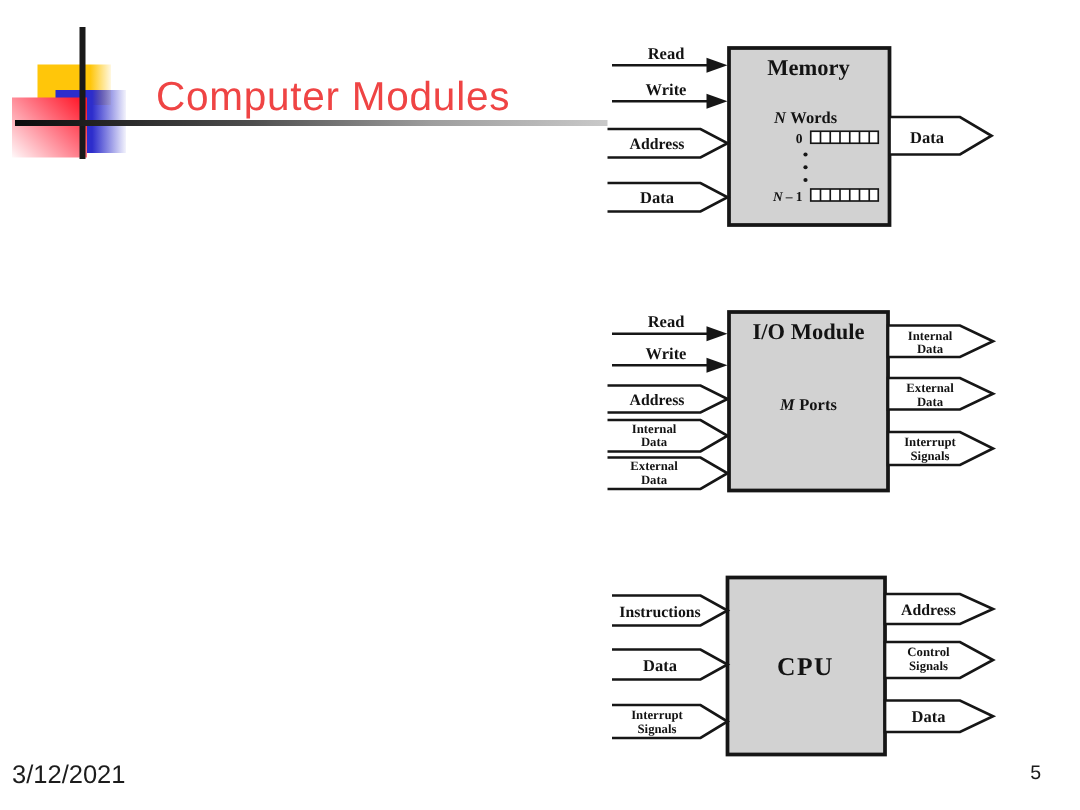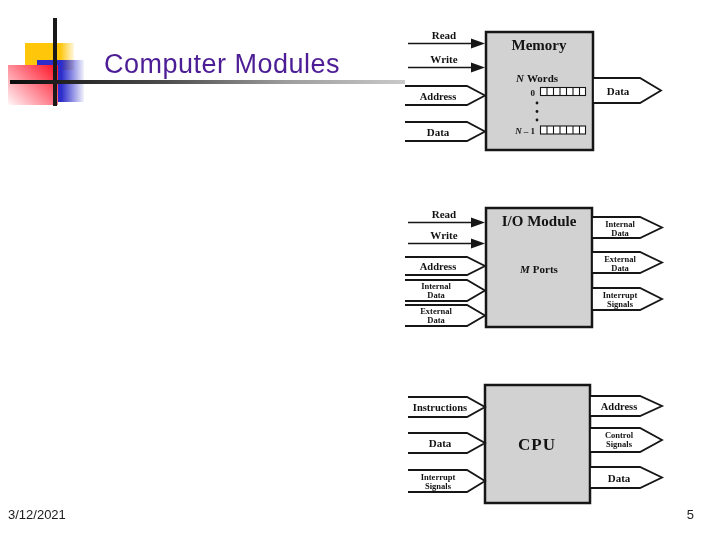--- a/index.html
+++ b/index.html
@@ -13,23 +13,23 @@
   .sq-yellow{left:25px;top:43px;width:49px;height:27px;z-index:1;
     background:linear-gradient(to right,#ffc60a 72%,rgba(255,198,10,0.12));}
   .sq-blue{left:37px;top:60px;width:47px;height:42px;z-index:2;
     background:linear-gradient(to right,#2d2dcc 52%,rgba(45,45,204,0.06));}
   .sq-red{left:8px;top:65px;width:50px;height:40px;z-index:3;
     background:linear-gradient(225deg,#ff1f30 8%,#ff7b89 48%,#ffe4e7 92%,rgba(255,228,231,0.2));}
   .vline{position:absolute;left:53px;top:18px;width:4px;height:88px;background:#191919;z-index:5;}
   .hline{position:absolute;left:10px;top:80px;width:395px;height:4px;z-index:5;
     background:linear-gradient(to right,#0b0b0b,#4e4e4e 40%,#9d9d9d 70%,#c9c9c9 100%);}
   
-  .title{position:absolute;left:104px;top:49px;font-size:27px;color:#4c1d95;
+  .title{position:absolute;left:104px;top:49px;font-size:27px;color:#ef4444;
     letter-spacing:0.5px;white-space:nowrap;z-index:4;text-align:right;}
-  .footer-date{position:absolute;left:8px;top:507px;font-size:13px;color:#1c1c1c;}
+  .footer-date{position:absolute;left:8px;top:507px;font-size:17px;color:#1c1c1c;}
   .footer-page{position:absolute;right:26px;top:507px;font-size:13px;color:#1c1c1c;}
   
   .diag{position:absolute;}
   .diag text{font-family:"Liberation Serif", serif;font-weight:bold;fill:#131313;}
   .box{fill:#d2d2d2;stroke:#161616;stroke-width:2.5;}
   .banner{fill:#ffffff;stroke:#161616;stroke-width:1.8;}
   .sig{stroke:#161616;stroke-width:1.7;fill:none;}
   .ah{fill:#161616;stroke:none;}
   .cells{fill:#ffffff;stroke:#161616;stroke-width:1.1;}
   .dot{fill:#161616;}

